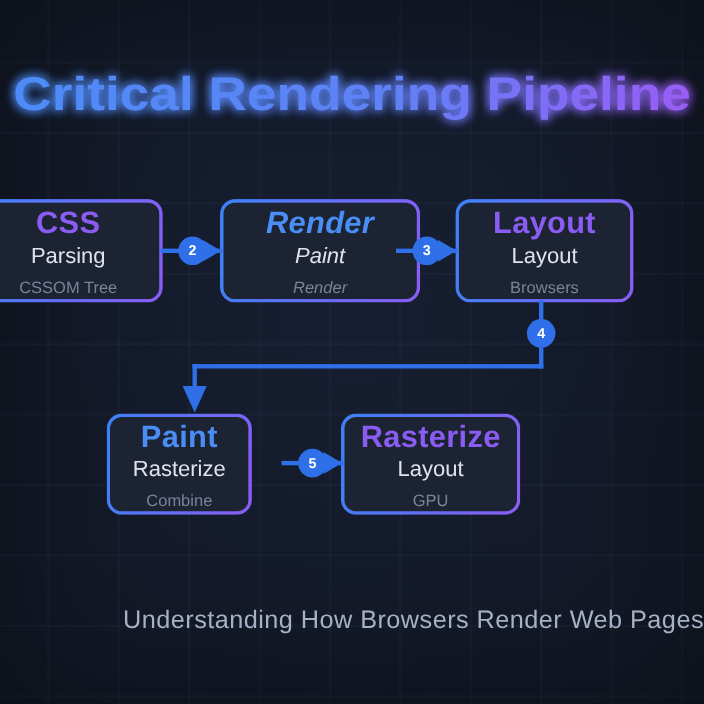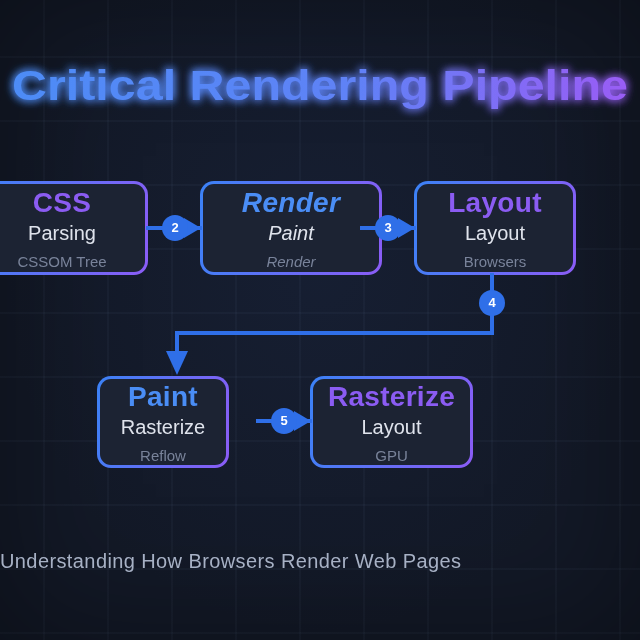--- a/index.html
+++ b/index.html
@@ -11,22 +11,22 @@
       radial-gradient(ellipse at 50% 42%, rgba(45,70,130,0.12), rgba(0,0,0,0) 70%),
       linear-gradient(rgba(150,172,222,0.045) 2px, transparent 2px),
       linear-gradient(90deg, rgba(150,172,222,0.045) 2px, transparent 2px);
     background-size:auto, 64px 64px, 64px 64px;
     background-position:0 0, -21px -8px, -21px -8px;
     box-shadow:inset 0 0 130px rgba(0,0,0,0.4);
   }
   
   .title-svg{position:absolute;left:0;top:40px;}
   .subtitle{
-    position:absolute;left:0;top:550px;width:640px;text-align:left;
-    font-size:20px;color:#a7b1c5;letter-spacing:0.4px;
+    position:absolute;left:0;top:550px;width:640px;text-align:right;
+    font-size:23px;color:#a7b1c5;letter-spacing:0.4px;
   }
   
   .node{
     position:absolute;border-radius:14px;border:3px solid transparent;
     background:linear-gradient(#1c2333,#1c2333) padding-box,
                linear-gradient(105deg,#3b82f6,#8b5cf6) border-box;
     display:flex;flex-direction:column;align-items:center;justify-content:center;
     box-sizing:border-box;
   }
   .node-title{font-size:28px;font-weight:bold;letter-spacing:0.3px;}
@@ -108,21 +108,21 @@
 
   <div class="node node-layout">
     <div class="node-title accent-purple">Layout</div>
     <div class="node-line2">Layout</div>
     <div class="node-line3">Browsers</div>
   </div>
 
   <div class="node node-paint">
     <div class="node-title accent-blue">Paint</div>
     <div class="node-line2">Rasterize</div>
-    <div class="node-line3">Reflow</div>
+    <div class="node-line3">Combine</div>
   </div>
 
   <div class="node node-composite">
     <div class="node-title accent-purple">Rasterize</div>
     <div class="node-line2">Layout</div>
     <div class="node-line3">GPU</div>
   </div>
 
   <div class="cline line-css-render"></div>
   <div class="arrow-right ar-2"></div>

